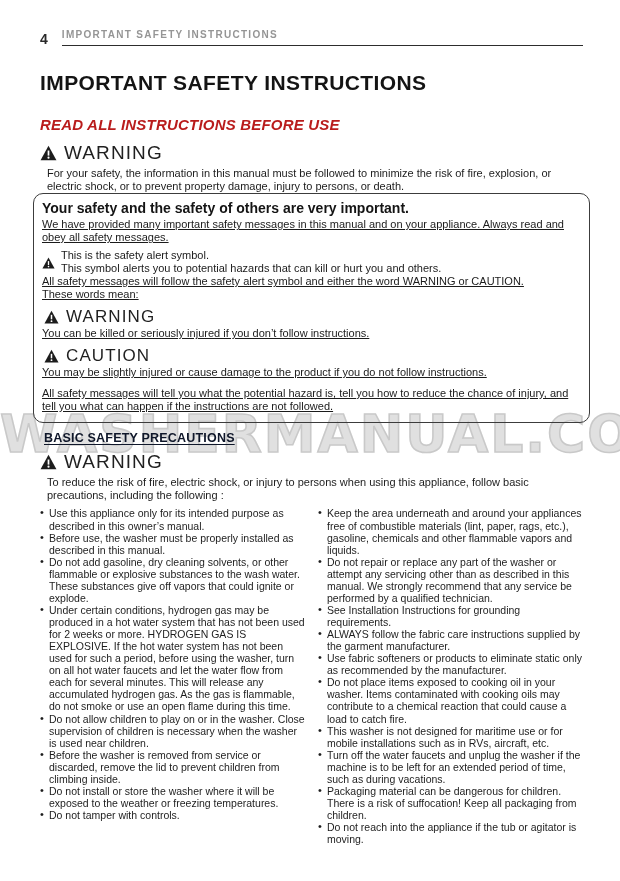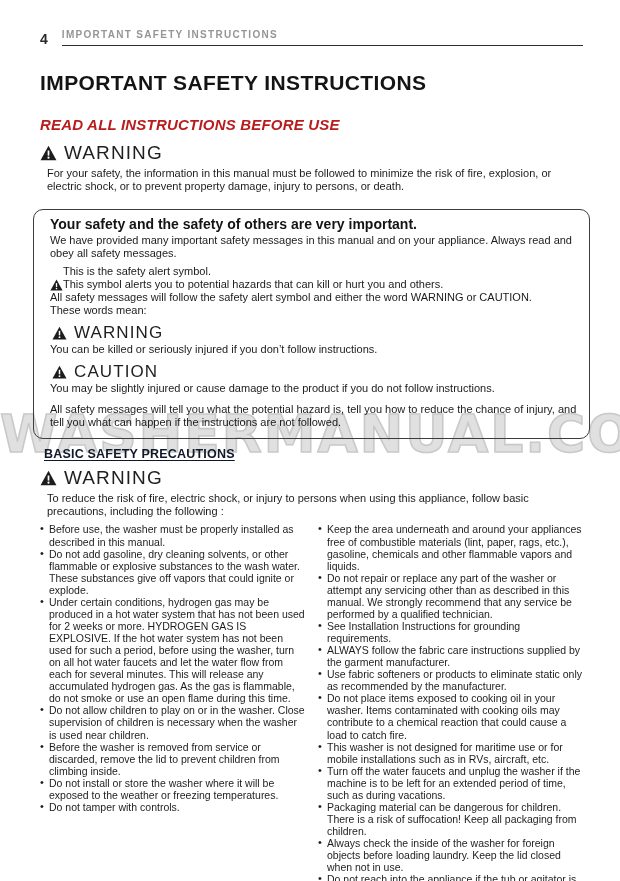--- a/index.html
+++ b/index.html
@@ -52,27 +52,27 @@
   .warn-head.inner .wh-label { font-size: 17px; }
   .tri-big   { width: 17px; height: 16px; flex: 0 0 auto; }
   .tri-med   { width: 15px; height: 14px; flex: 0 0 auto; }
   .tri-small { width: 13px; height: 12px; flex: 0 0 auto; }
 
   .body-text { font-size: 11px; line-height: 1.2; margin: 3px 0 0 7px; color: #1c1c1c; }
 
   .safety-box {
     border: 1.3px solid #3c3c3c;
     border-radius: 10px;
-    margin: 16px -7px 0 -7px;
-    padding: 5px 11px 9px 16px;
+    margin: 0 -7px 0 -7px;
+    padding: 5px 11px 9px 8px;
   }
   .safety-box .box-head { font-size: 14px; font-weight: bold; margin: 1px 0 2px 0; color: #141414; }
-  .safety-box p { font-size: 11px; line-height: 1.18; margin: 0; }
+  .safety-box p { font-size: 11px; line-height: 1.18; margin: 0; text-decoration: underline; }
   .safety-box .box-intro { margin-top: 1px; }
-  .alert-row { display: flex; margin-top: 5px; align-items: flex-end; }
+  .alert-row { display: flex; gap: 6px; margin-top: 5px; align-items: center; }
   .alert-row .tri-small { margin-top: 2px; }
   .alert-lines { font-size: 11px; line-height: 1.18; }
   .mt8 { margin-top: 8px !important; }
 
   .basic-head {
     font-size: 12.5px; font-weight: bold; margin: 8px 0 0 4px;
     text-decoration: underline; text-underline-offset: 2px; color: #0f172a;
     letter-spacing: 0.2px;
   }
 
@@ -158,37 +158,37 @@
         <path d="M12 0.8 L23.2 21.2 H0.8 Z" fill="#1c1c1c"></path>
         <rect x="10.8" y="7.5" width="2.4" height="7.2" fill="#ffffff"></rect>
         <circle cx="12" cy="17.6" r="1.5" fill="#ffffff"></circle>
       </svg>
       <span class="wh-label">WARNING</span>
     </div>
     <p class="body-text">To reduce the risk of fire, electric shock, or injury to persons when using this appliance, follow basic precautions, including the following :</p>
 
     <div class="columns">
       <ul>
+          <li>Use this appliance only for its intended purpose as described in this owner’s manual.</li>
           <li>Before use, the washer must be properly installed as described in this manual.</li>
           <li>Do not add gasoline, dry cleaning solvents, or other flammable or explosive substances to the wash water. These substances give off vapors that could ignite or explode.</li>
           <li>Under certain conditions, hydrogen gas may be produced in a hot water system that has not been used for 2 weeks or more. HYDROGEN GAS IS EXPLOSIVE. If the hot water system has not been used for such a period, before using the washer, turn on all hot water faucets and let the water flow from each for several minutes. This will release any accumulated hydrogen gas. As the gas is flammable, do not smoke or use an open flame during this time.</li>
           <li>Do not allow children to play on or in the washer. Close supervision of children is necessary when the washer is used near children.</li>
           <li>Before the washer is removed from service or discarded, remove the lid to prevent children from climbing inside.</li>
           <li>Do not install or store the washer where it will be exposed to the weather or freezing temperatures.</li>
           <li>Do not tamper with controls.</li>
         </ul>
       <ul>
           <li>Keep the area underneath and around your appliances free of combustible materials (lint, paper, rags, etc.), gasoline, chemicals and other flammable vapors and liquids.</li>
           <li>Do not repair or replace any part of the washer or attempt any servicing other than as described in this manual. We strongly recommend that any service be performed by a qualified technician.</li>
           <li>See Installation Instructions for grounding requirements.</li>
           <li>ALWAYS follow the fabric care instructions supplied by the garment manufacturer.</li>
           <li>Use fabric softeners or products to eliminate static only as recommended by the manufacturer.</li>
           <li>Do not place items exposed to cooking oil in your washer. Items contaminated with cooking oils may contribute to a chemical reaction that could cause a load to catch fire.</li>
           <li>This washer is not designed for maritime use or for mobile installations such as in RVs, aircraft, etc.</li>
           <li>Turn off the water faucets and unplug the washer if the machine is to be left for an extended period of time, such as during vacations.</li>
           <li>Packaging material can be dangerous for children. There is a risk of suffocation! Keep all packaging from children.</li>
-          <li>Always check the inside of the washer for foreign objects before loading laundry. Keep the lid closed when not in use.</li>
           <li>Do not reach into the appliance if the tub or agitator is moving.</li>
         </ul>
     </div>
 
   </div>
 </div>
 
 </body></html>

